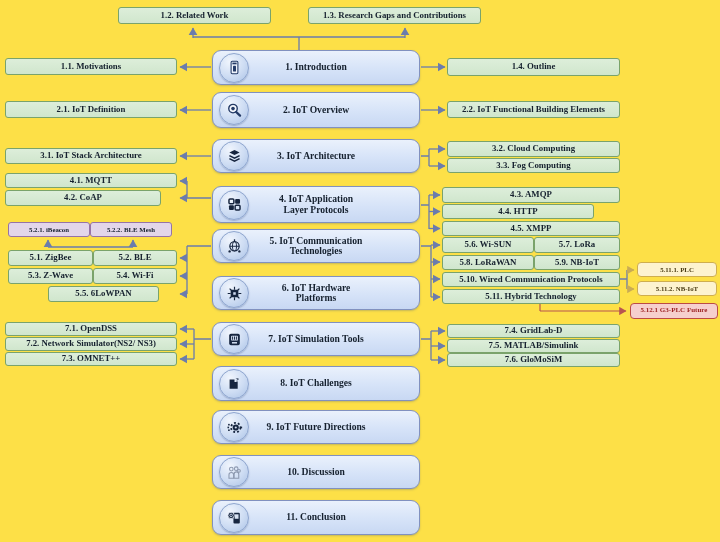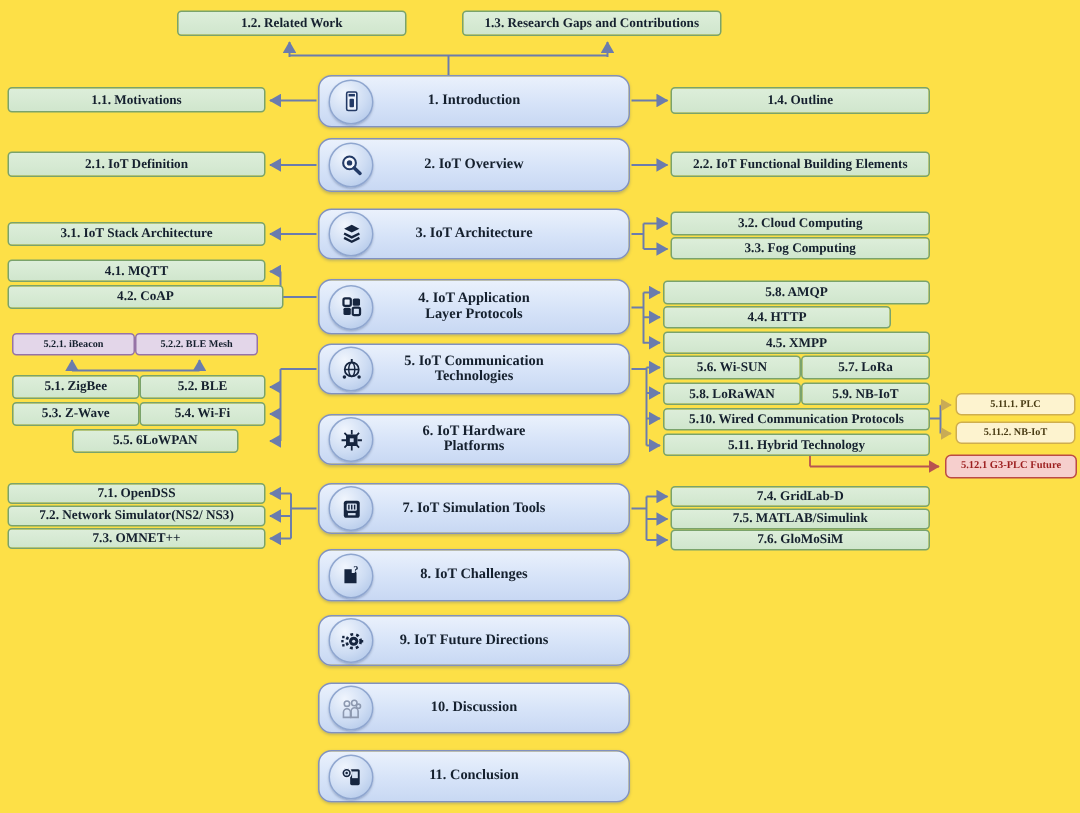--- a/index.html
+++ b/index.html
@@ -115,37 +115,37 @@
     </g>
   </svg>
 
   <div class="node green" style="left:118px;top:7px;width:153px;height:17px">1.2. Related Work</div>
   <div class="node green" style="left:308px;top:7px;width:173px;height:17px">1.3. Research Gaps and Contributions</div>
 
   <div class="node green" style="left:5px;top:58px;width:172px;height:17px">1.1. Motivations</div>
   <div class="node green" style="left:5px;top:101px;width:172px;height:17px">2.1. IoT Definition</div>
   <div class="node green" style="left:5px;top:148px;width:172px;height:16px">3.1. IoT Stack Architecture</div>
   <div class="node green" style="left:5px;top:173px;width:172px;height:15px">4.1. MQTT</div>
-  <div class="node green" style="left:5px;top:190px;width:184px;height:16px">4.2. CoAP</div>
+  <div class="node green" style="left:5px;top:190px;width:156px;height:16px">4.2. CoAP</div>
   <div class="node purple" style="left:8px;top:222px;width:82px;height:15px">5.2.1. iBeacon</div>
   <div class="node purple" style="left:90px;top:222px;width:82px;height:15px">5.2.2. BLE Mesh</div>
   <div class="node green" style="left:8px;top:250px;width:85px;height:16px">5.1. ZigBee</div>
   <div class="node green" style="left:93px;top:250px;width:84px;height:16px">5.2. BLE</div>
   <div class="node green" style="left:8px;top:268px;width:85px;height:16px">5.3. Z-Wave</div>
   <div class="node green" style="left:93px;top:268px;width:84px;height:16px">5.4. Wi-Fi</div>
   <div class="node green" style="left:48px;top:286px;width:111px;height:16px">5.5. 6LoWPAN</div>
   <div class="node green" style="left:5px;top:322px;width:172px;height:14px">7.1. OpenDSS</div>
   <div class="node green" style="left:5px;top:337px;width:172px;height:14px">7.2. Network Simulator(NS2/ NS3)</div>
   <div class="node green" style="left:5px;top:352px;width:172px;height:14px">7.3. OMNET++</div>
 
   <div class="node green" style="left:447px;top:58px;width:173px;height:18px">1.4. Outline</div>
   <div class="node green" style="left:447px;top:101px;width:173px;height:17px">2.2. IoT Functional Building Elements</div>
   <div class="node green" style="left:447px;top:141px;width:173px;height:16px">3.2. Cloud Computing</div>
   <div class="node green" style="left:447px;top:158px;width:173px;height:15px">3.3. Fog Computing</div>
-  <div class="node green" style="left:442px;top:187px;width:178px;height:16px">5.8. AMQP</div>
+  <div class="node green" style="left:442px;top:187px;width:178px;height:16px">4.3. AMQP</div>
   <div class="node green" style="left:442px;top:204px;width:152px;height:15px">4.4. HTTP</div>
   <div class="node green" style="left:442px;top:221px;width:178px;height:15px">4.5. XMPP</div>
   <div class="node green" style="left:442px;top:237px;width:92px;height:16px">5.6. Wi-SUN</div>
   <div class="node green" style="left:534px;top:237px;width:86px;height:16px">5.7. LoRa</div>
   <div class="node green" style="left:442px;top:255px;width:92px;height:15px">5.8. LoRaWAN</div>
   <div class="node green" style="left:534px;top:255px;width:86px;height:15px">5.9. NB-IoT</div>
   <div class="node green" style="left:442px;top:272px;width:178px;height:15px">5.10. Wired Communication Protocols</div>
   <div class="node green" style="left:442px;top:289px;width:178px;height:15px">5.11. Hybrid Technology</div>
   <div class="node yellow" style="left:637px;top:262px;width:80px;height:15px">5.11.1. PLC</div>
   <div class="node yellow" style="left:637px;top:281px;width:80px;height:15px">5.11.2. NB-IoT</div>

